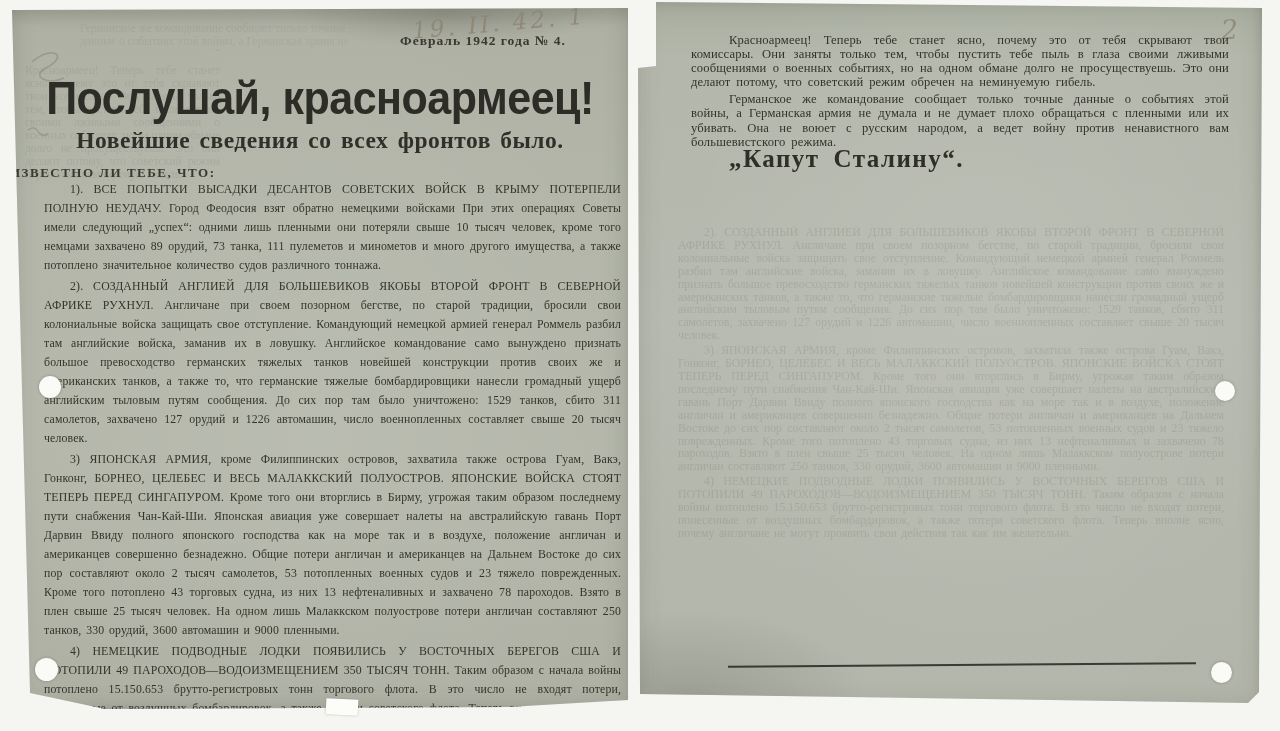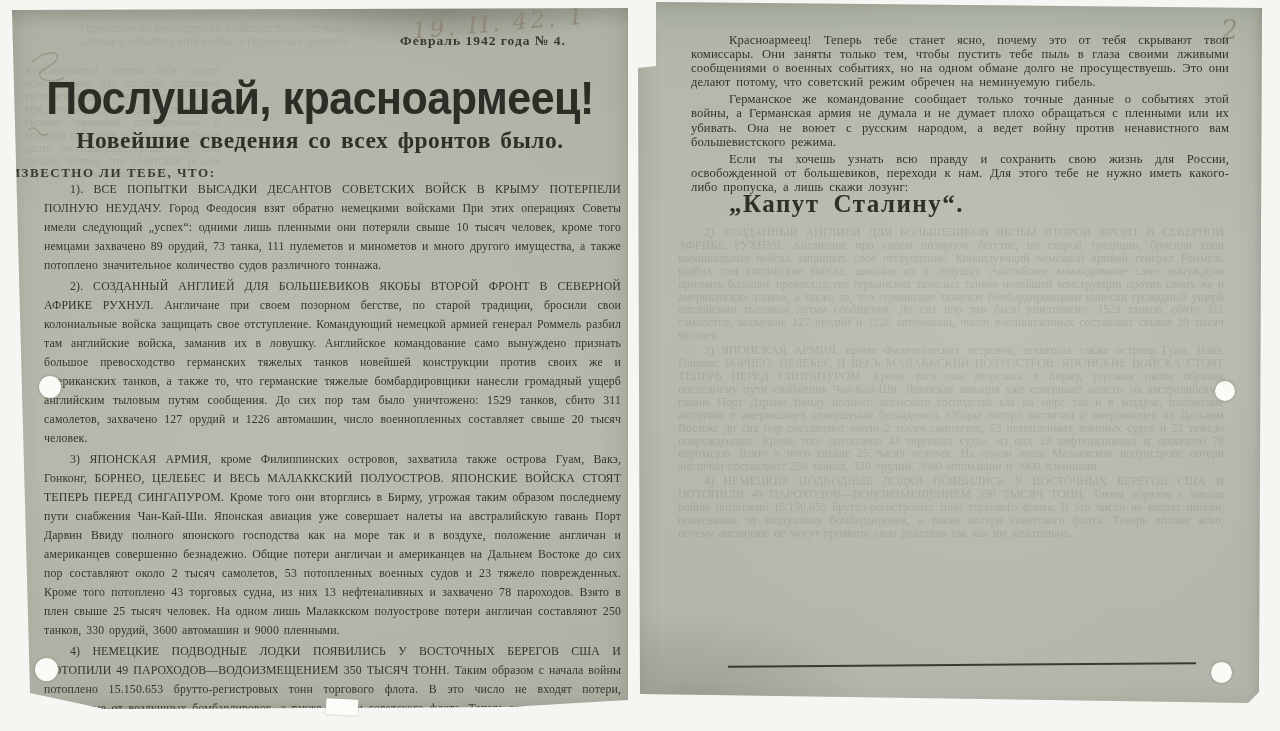--- a/index.html
+++ b/index.html
@@ -158,21 +158,20 @@
       <p>2). СОЗДАННЫЙ АНГЛИЕЙ ДЛЯ БОЛЬШЕВИКОВ ЯКОБЫ ВТОРОЙ ФРОНТ В СЕВЕРНОЙ АФРИКЕ РУХНУЛ. Англичане при своем позорном бегстве, по старой традиции, бросили свои колониальные войска защищать свое отступление. Командующий немецкой армией генерал Роммель разбил там английские войска, заманив их в ловушку. Английское командование само вынуждено признать большое превосходство германских тяжелых танков новейшей конструкции против своих же и американских танков, а также то, что германские тяжелые бомбардировщики нанесли громадный ущерб английским тыловым путям сообщения. До сих пор там было уничтожено: 1529 танков, сбито 311 самолетов, захвачено 127 орудий и 1226 автомашин, число военнопленных составляет свыше 20 тысяч человек.</p>
       <p>3) ЯПОНСКАЯ АРМИЯ, кроме Филиппинских островов, захватила также острова Гуам, Вакэ, Гонконг, БОРНЕО, ЦЕЛЕБЕС И ВЕСЬ МАЛАККСКИЙ ПОЛУОСТРОВ. ЯПОНСКИЕ ВОЙСКА СТОЯТ ТЕПЕРЬ ПЕРЕД СИНГАПУРОМ. Кроме того они вторглись в Бирму, угрожая таким образом последнему пути снабжения Чан-Кай-Ши. Японская авиация уже совершает налеты на австралийскую гавань Порт Дарвин Ввиду полного японского господства как на море так и в воздухе, положение англичан и американцев совершенно безнадежно. Общие потери англичан и американцев на Дальнем Востоке до сих пор составляют около 2 тысяч самолетов, 53 потопленных военных судов и 23 тяжело поврежденных. Кроме того потоплено 43 торговых судна, из них 13 нефтеналивных и захвачено 78 пароходов. Взято в плен свыше 25 тысяч человек. На одном лишь Малаккском полуострове потери англичан составляют 250 танков, 330 орудий, 3600 автомашин и 9000 пленными.</p>
       <p>4) НЕМЕЦКИЕ ПОДВОДНЫЕ ЛОДКИ ПОЯВИЛИСЬ У ВОСТОЧНЫХ БЕРЕГОВ США И ПОТОПИЛИ 49 ПАРОХОДОВ—ВОДОИЗМЕЩЕНИЕМ 350 ТЫСЯЧ ТОНН. Таким образом с начала войны потоплено 15.150.653 брутто-регистровых тонн торгового флота. В это число не входят потери, понесенные от воздушных бомбардировок, а также потери советского флота. Теперь вполне ясно, почему англичане не могут проявить свои действия так как им желательно.</p>
     </div>
 
     <div class="hand hand-note-2">2</div>
 
     <div class="p2-body">
       <p>Красноармеец! Теперь тебе станет ясно, почему это от тебя скрывают твои комиссары. Они заняты только тем, чтобы пустить тебе пыль в глаза своими лживыми сообщениями о военных событиях, но на одном обмане долго не просуществуешь. Это они делают потому, что советский режим обречен на неминуемую гибель.</p>
       <p>Германское же командование сообщает только точные данные о событиях этой войны, а Германская армия не думала и не думает плохо обращаться с пленными или их убивать. Она не воюет с русским народом, а ведет войну против ненавистного вам большевистского режима.</p>
-      <p>Если ты хочешь узнать всю правду и сохранить свою жизнь для России, освобожденной от большевиков, переходи к нам. Для этого тебе не нужно иметь какого-либо пропуска, а лишь скажи лозунг:</p>
       <p class="password-slogan">„Капут Сталину“.</p>
     </div>
 
     <div class="footer-rule"></div>
     <div class="footer-text">I. B. E. 1.</div>
   </div>
 
   <div class="hole hole-l1"></div>
   <div class="hole hole-l2"></div>
   <div class="hole hole-r1"></div>

